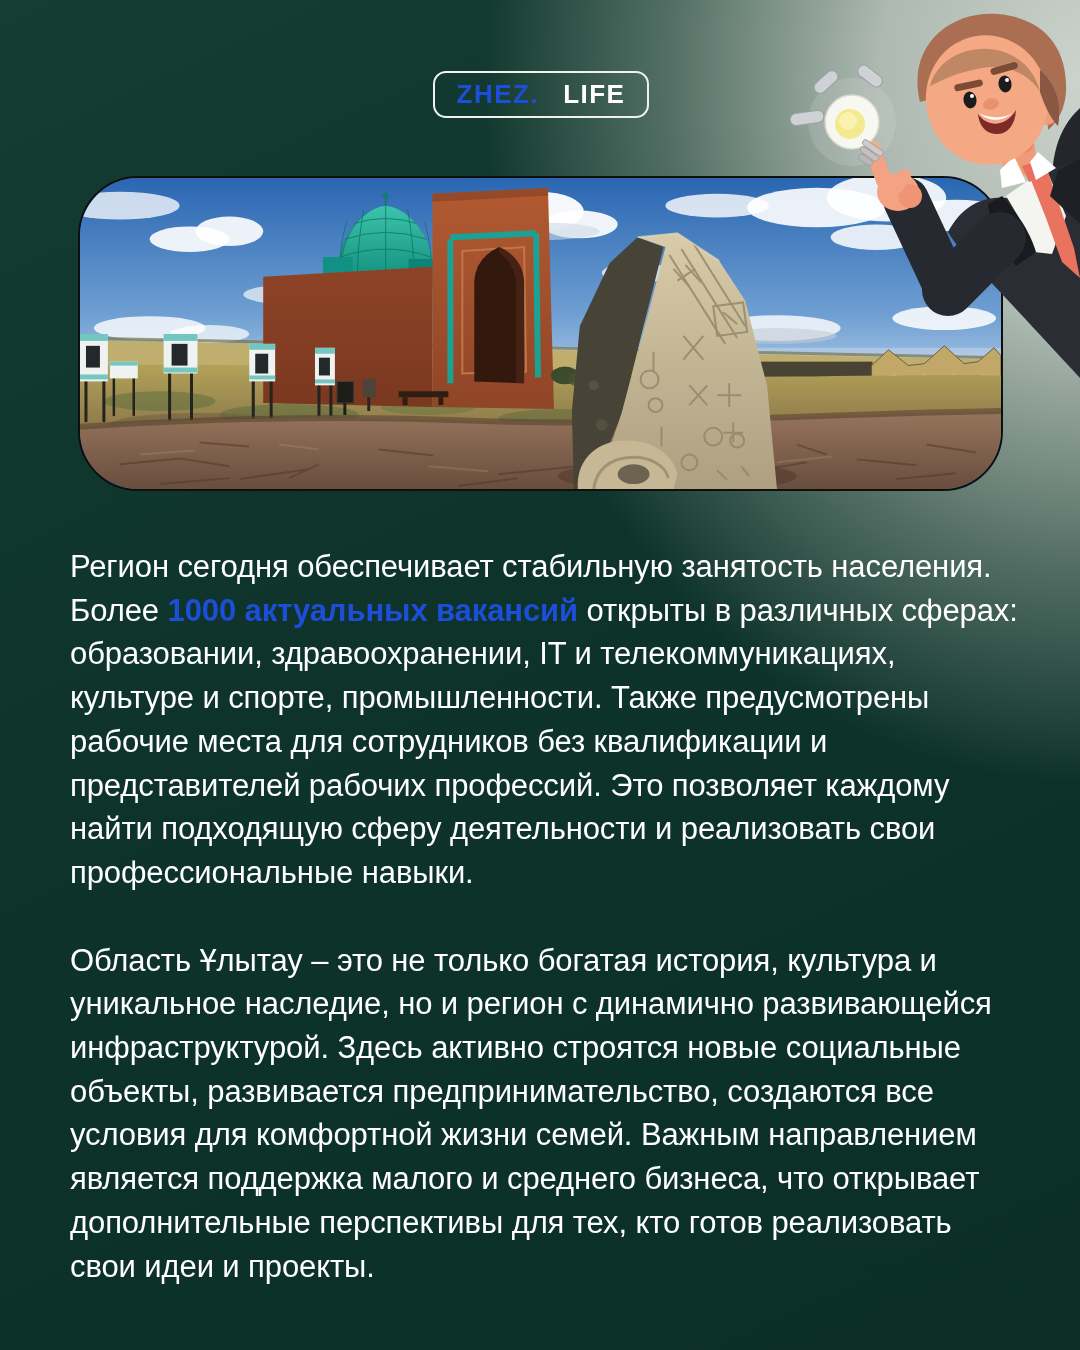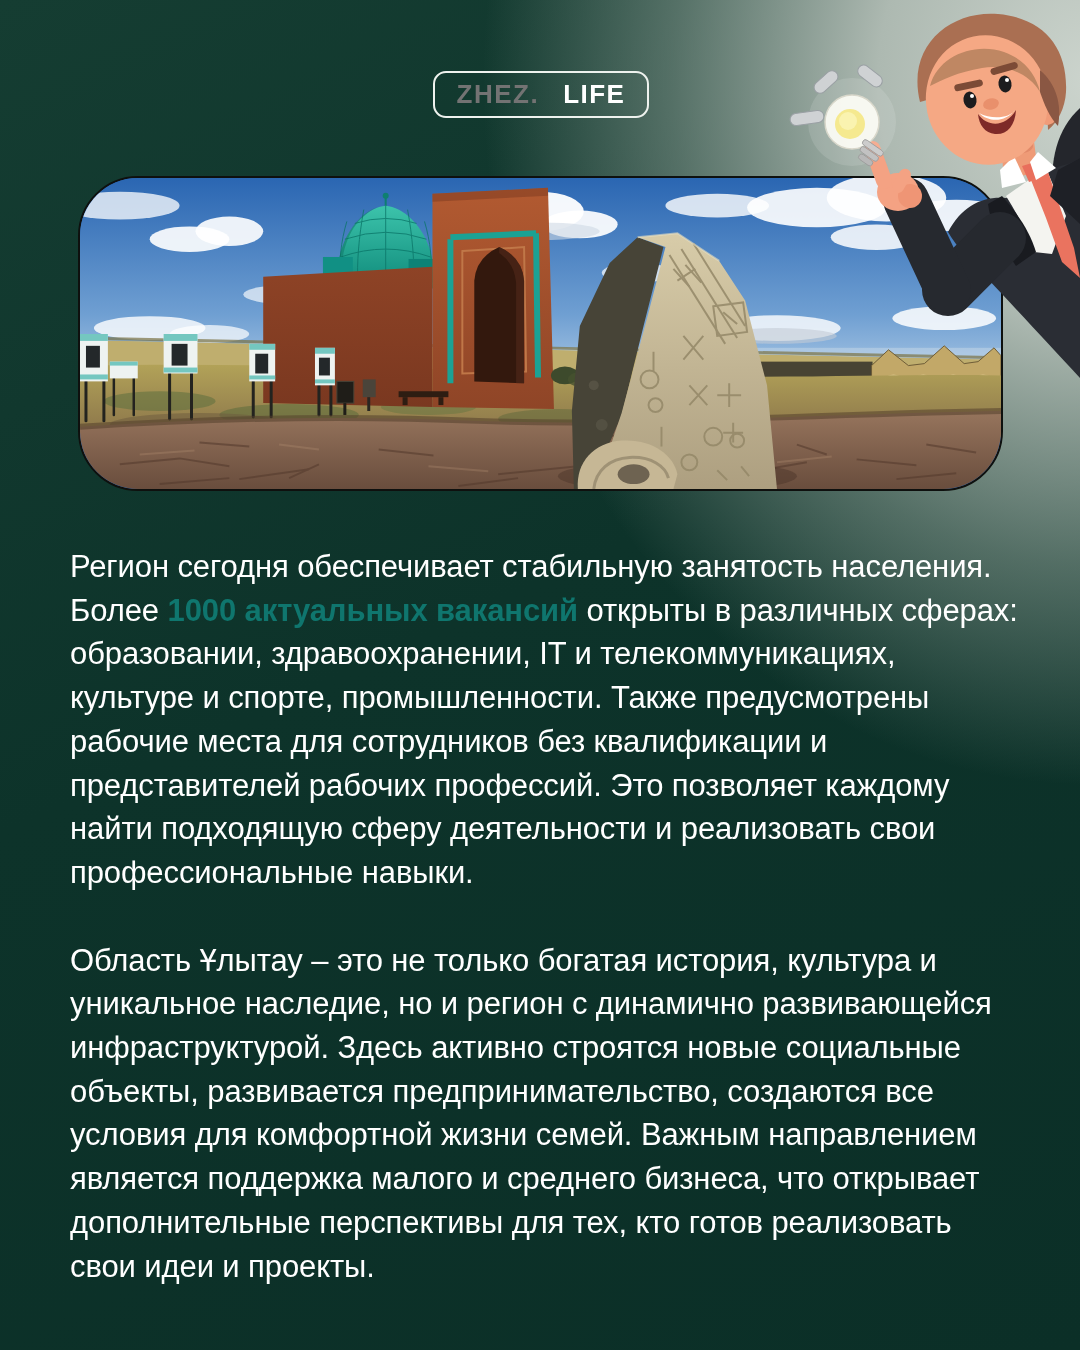--- a/index.html
+++ b/index.html
@@ -9,38 +9,38 @@
     background:
       radial-gradient(760px 880px at 101% 6%, #ccd4cd 0%, #adb9b1 28%, rgba(141,159,149,.55) 55%, rgba(13,51,42,0) 80%),
       linear-gradient(155deg,#153d32 0%,#0d332a 45%,#0b2f27 100%);
   }
   .logo-box{
     position:absolute;left:433px;top:71px;width:216px;height:47px;
     border:2px solid #eef2ee;border-radius:13px;box-sizing:border-box;
     display:flex;align-items:center;justify-content:center;
     font-weight:700;font-size:26px;letter-spacing:1.5px;
   }
-  .logo-primary{color:#737373;}
+  .logo-primary{color:#1d4ed8;}
   .logo-secondary{color:#ffffff;margin-left:24px;}
   .photo{
     position:absolute;left:78px;top:176px;width:925px;height:315px;
     border-radius:60px;overflow:hidden;box-sizing:border-box;
     border:2px solid #0e100e;background:#2a66b2;
   }
   .photo svg{display:block;width:100%;height:100%;}
   .mascot{
     position:absolute;left:740px;top:0;width:340px;height:480px;
     pointer-events:none;
   }
   .article{
     position:absolute;left:70px;top:545px;width:948px;
     color:#ffffff;font-size:31px;line-height:1.41;letter-spacing:-.1px;
   }
   .article p{margin:0 0 44px 0;}
-  .hl{color:#0f766e;font-weight:700;}
+  .hl{color:#1d4ed8;font-weight:700;}
 </style>
 </head>
 <body>
 
 <div class="logo-box">
   <span class="logo-primary">ZHEZ.</span>
     <span class="logo-secondary">LIFE</span>
 </div>
 
 <div class="photo">

